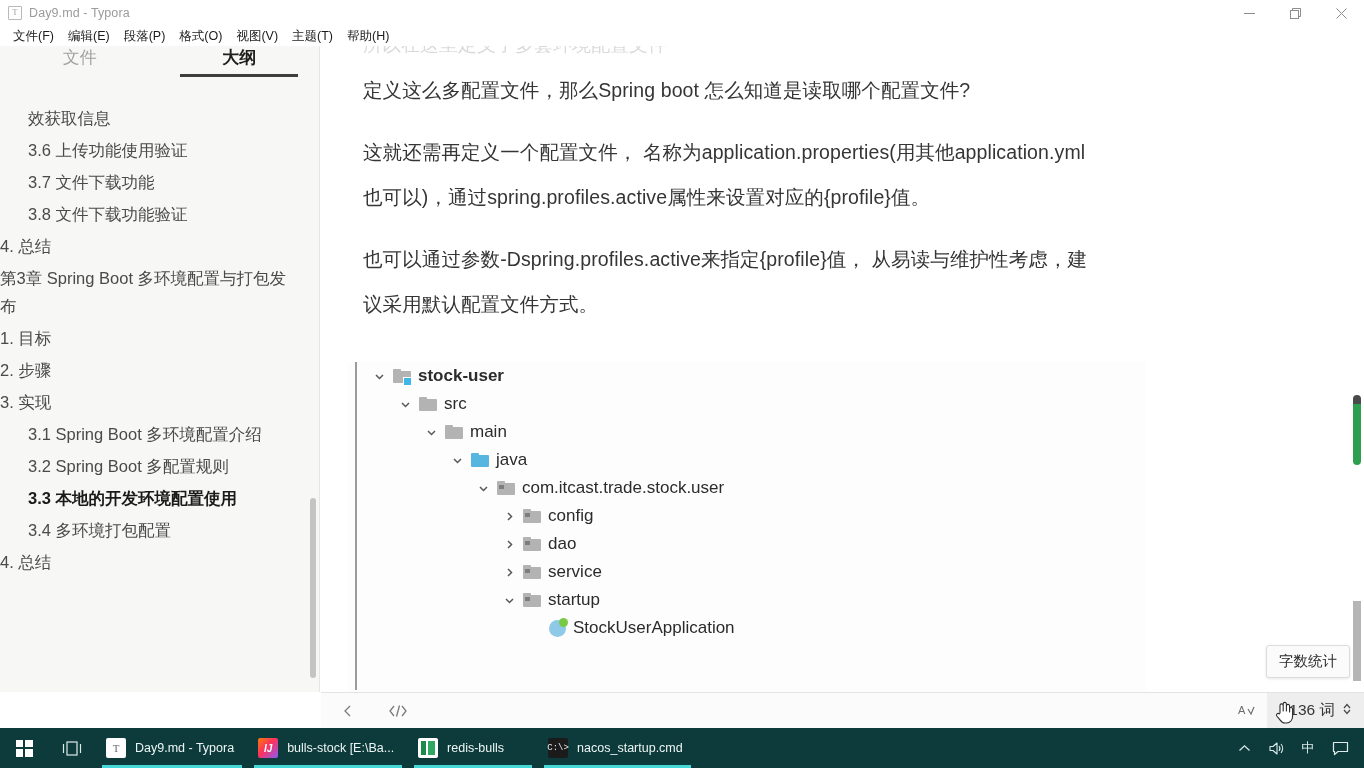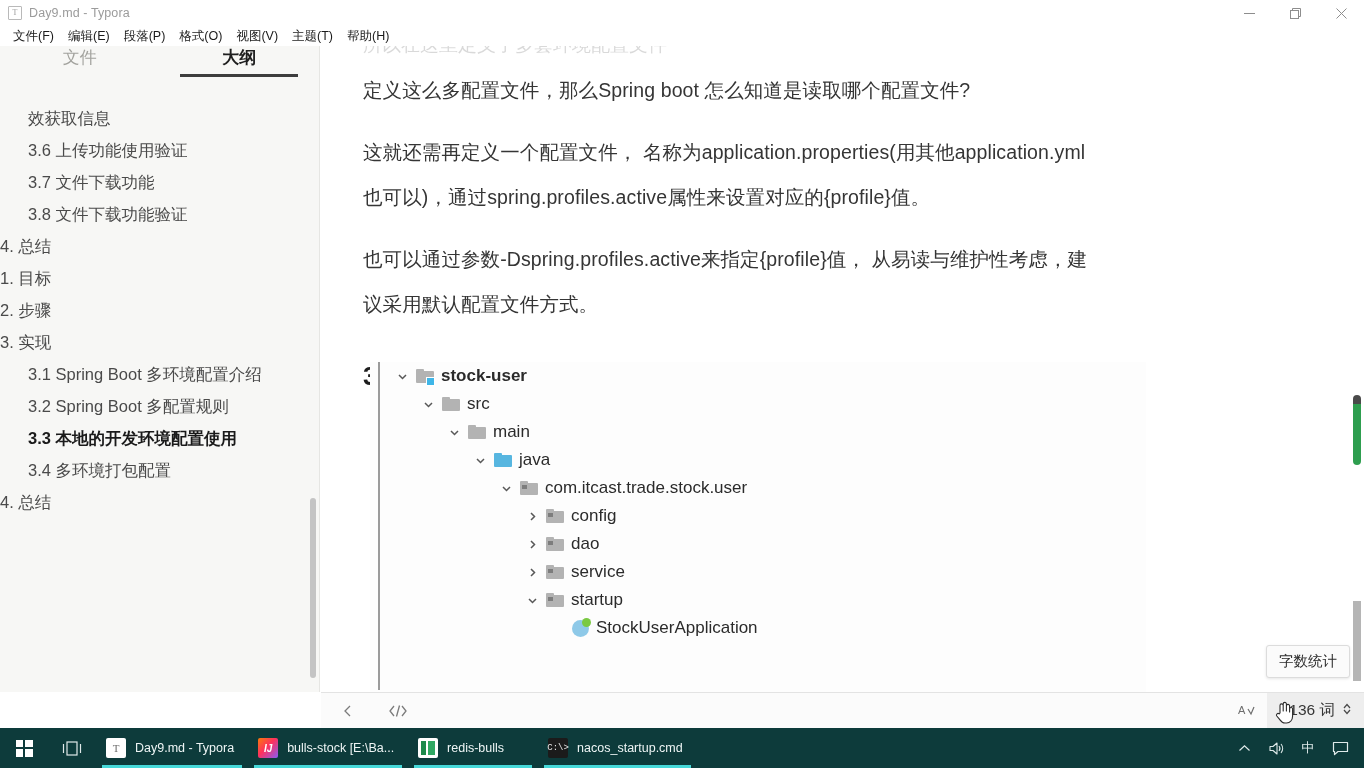--- a/index.html
+++ b/index.html
@@ -86,21 +86,21 @@
   .para.p1 { margin-top: 22px; }
   .para.p2 { margin-top: 17px; }
   .para.p3 { margin-top: 17px; }
   .h3 {
     font-size: 25.5px; font-weight: bold; color: #1d1d1d;
     margin: 32px 0 0 42px; letter-spacing: .2px;
   }
 
   
   .treebox {
-    position: absolute; left: 49px; top: 316px; width: 937px; height: 330px;
+    position: absolute; left: 26px; top: 316px; width: 937px; height: 330px;
     background: #fdfdfd; overflow: hidden;
   }
   .treebox::before {
     content: ""; position: absolute; left: 8px; top: 0; width: 2px; height: 328px;
     background: #9b9b9b;
   }
   .tree-scroll {
     position: absolute; right: 40px; top: 0; width: 2px; height: 330px;
     background: #a7a7a7;
   }
@@ -282,20 +282,21 @@
     <div class="side-tabs">
       <div class="side-tab">文件</div>
       <div class="side-tab active">大纲</div>
     </div>
     <div class="outline-list" id="outline-list">
         <div class="ol-item lvl1">效获取信息</div>
         <div class="ol-item lvl1">3.6 上传功能使用验证</div>
         <div class="ol-item lvl1">3.7 文件下载功能</div>
         <div class="ol-item lvl1">3.8 文件下载功能验证</div>
         <div class="ol-item lvl0">4. 总结</div>
+        <div class="ol-item lvl0">第3章 Spring Boot 多环境配置与打包发布</div>
         <div class="ol-item lvl0">1. 目标</div>
         <div class="ol-item lvl0">2. 步骤</div>
         <div class="ol-item lvl0">3. 实现</div>
         <div class="ol-item lvl1">3.1 Spring Boot 多环境配置介绍</div>
         <div class="ol-item lvl1">3.2 Spring Boot 多配置规则</div>
         <div class="ol-item lvl1 active">3.3 本地的开发环境配置使用</div>
         <div class="ol-item lvl1">3.4 多环境打包配置</div>
         <div class="ol-item lvl0">4. 总结</div>
       </div>
     <div class="side-scroll"></div>

